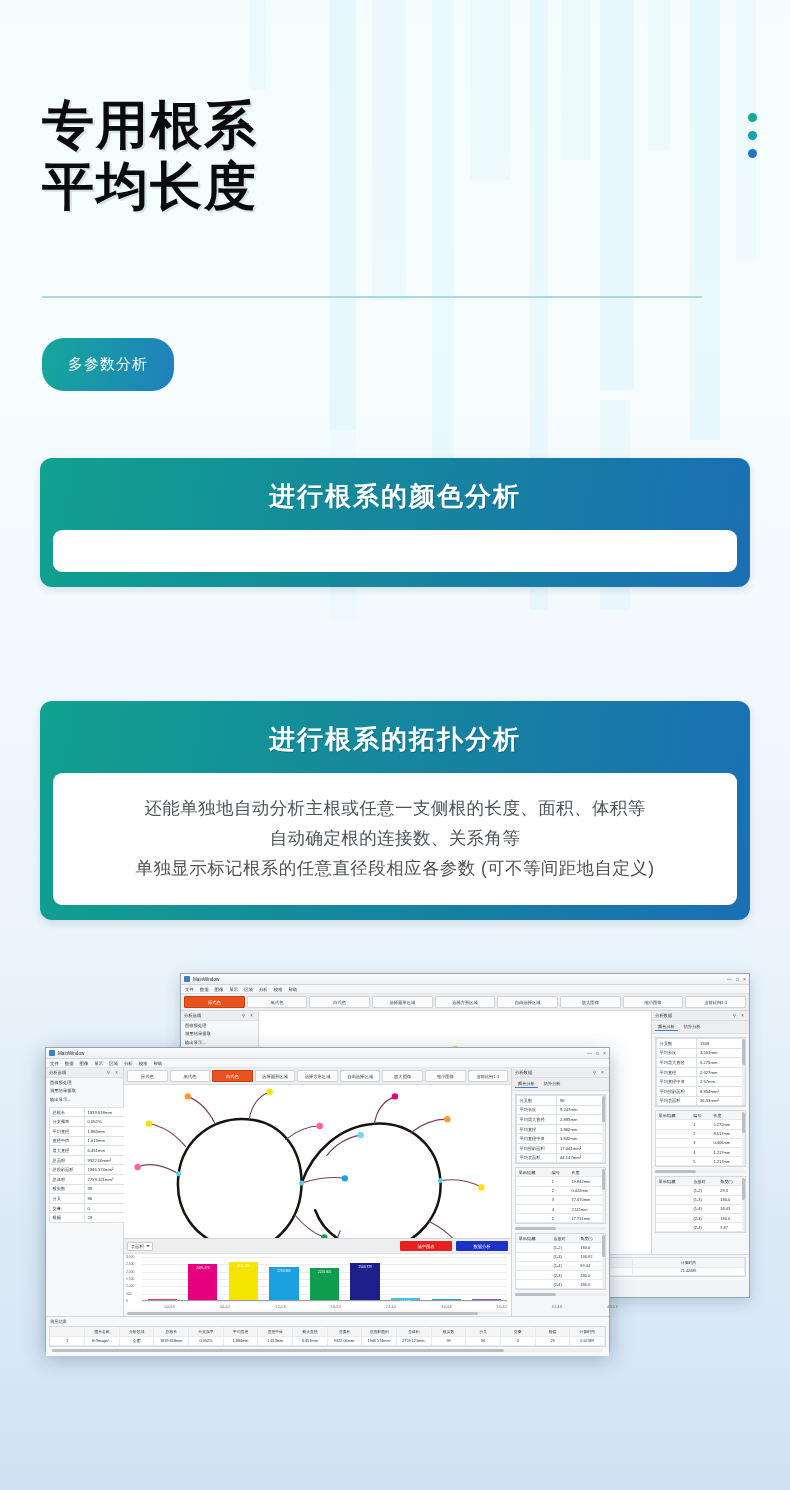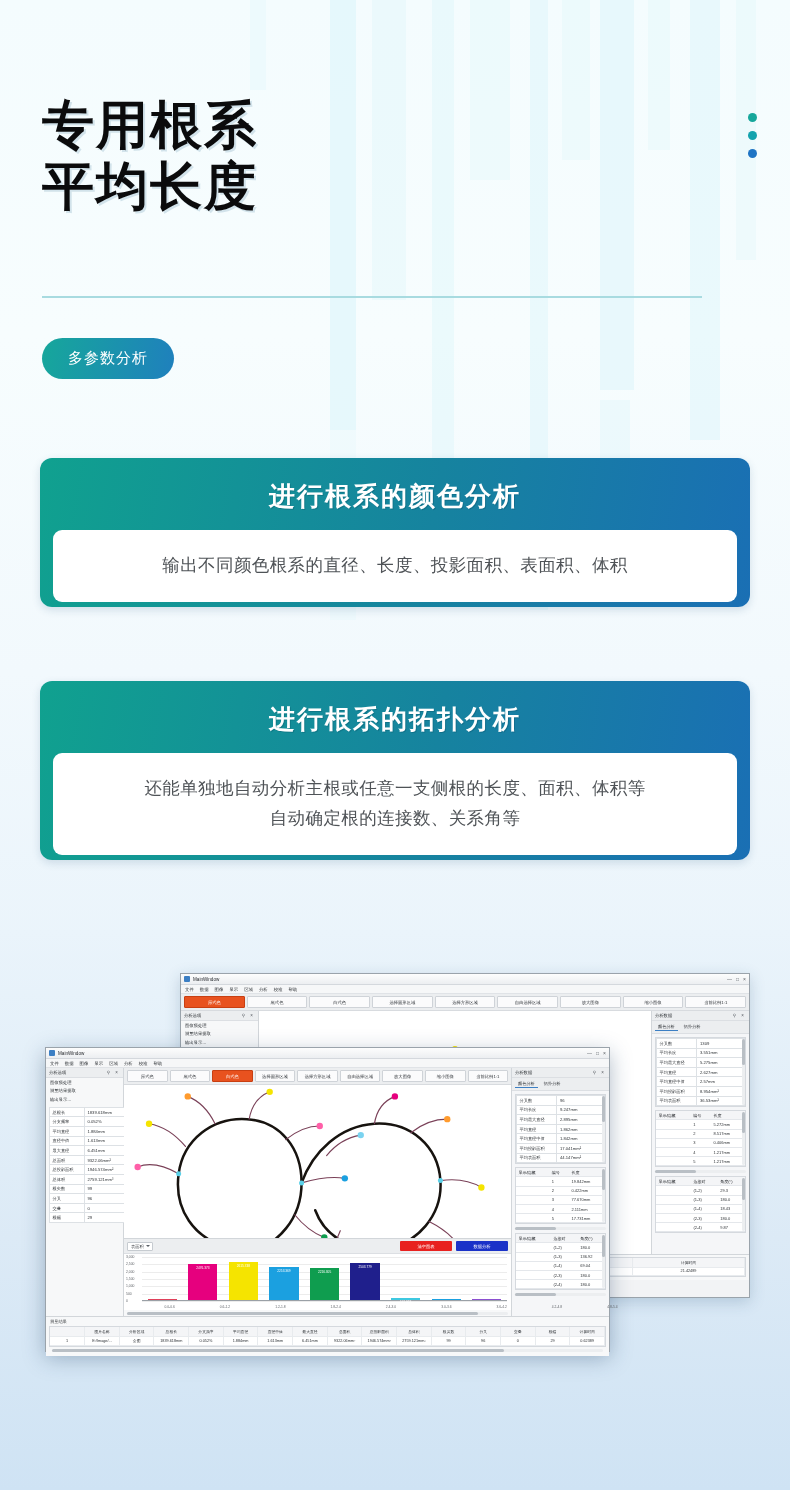--- a/index.html
+++ b/index.html
@@ -37,47 +37,47 @@
     color: #0b0b0c; letter-spacing: 2px;
     text-shadow: 2px 2px 0 rgba(180,205,218,.55);
   }
   .hero-rule {
     position: absolute; left: 42px; top: 296px; width: 660px; height: 2px;
     background: #a8dbe0; z-index: 3;
   }
   .pill {
     position: absolute; left: 42px; top: 338px; z-index: 3;
     display: inline-flex; align-items: center; justify-content: center;
-    padding: 11px 26px; border-radius: 22px;
+    padding: 17px 26px; border-radius: 22px;
     font-size: 15px; color: #ffffff; letter-spacing: 1px;
     background: linear-gradient(100deg,#16a79b 0%, #1f80bd 100%);
   }
 
   
   .card {
     position: absolute; left: 40px; width: 710px; z-index: 3;
-    border-radius: 12px; padding: 14px 13px 5px 13px;
+    border-radius: 12px; padding: 14px 13px 15px 13px;
     background: linear-gradient(100deg,#10a18f 0%, #16839f 55%, #1a6fb4 100%);
     box-shadow: 0 3px 9px rgba(30,80,120,.16);
   }
   .card-title {
     text-align: center; color: #fff; font-weight: 700;
     font-size: 26px; letter-spacing: 2px;
     padding: 7px 0 16px 0;
     font-family: "DejaVu Sans", sans-serif;
     text-shadow: 1px 1px 0 rgba(0,60,80,.25);
   }
   .card-body {
     background: #fff; border-radius: 9px;
     padding: 20px 14px 22px 14px;
     text-align: center; color: #4f5357;
     font-size: 17.5px; line-height: 1.72; letter-spacing: .4px;
   }
   #card-color { top: 458px; }
-  #card-topo  { top: 681px; }
+  #card-topo  { top: 701px; }
 
   
   #shot { position: absolute; left: 0; top: 955px; width: 790px; height: 420px; z-index: 3; }
 
   .win { position: absolute; background: #f2f3f5; border: 1px solid #9aa3ab; }
   .win .titlebar {
     height: 11px; background: linear-gradient(180deg,#fdfdfd,#eceef1);
     border-bottom: 1px solid #d4d8dd; display: flex; align-items: center;
     padding: 0 3px; gap: 3px;
   }
@@ -219,29 +219,29 @@
 <div class="hero">
   <h1><span>专用根系</span><br>
       <span>平均长度</span></h1>
 </div>
 <div class="hero-rule"></div>
 <div class="pill">多参数分析</div>
 
 <div class="card" id="card-color">
   <div class="card-title">进行根系的颜色分析</div>
   <div class="card-body">
-    <div>输出不同颜色根系的直径、长度、投影面积、表面积、体积</div>
   </div>
 </div>
 
 <div class="card" id="card-topo">
   <div class="card-title">进行根系的拓扑分析</div>
   <div class="card-body">
     <div>还能单独地自动分析主根或任意一支侧根的长度、面积、体积等</div>
     <div>自动确定根的连接数、关系角等</div>
+    <div>单独显示标记根系的任意直径段相应各参数 (可不等间距地自定义)</div>
   </div>
 </div>
 
 <div id="shot">
 
   <div class="win" id="win-back" style="left:180px; top:18px; width:570px; height:325px; box-shadow:0 4px 14px rgba(40,80,120,.22);">
     <div class="titlebar">
       <span class="tb-ico"></span>
       <span class="tb-text">MainWindow</span>
       <span class="tb-ctrl">

